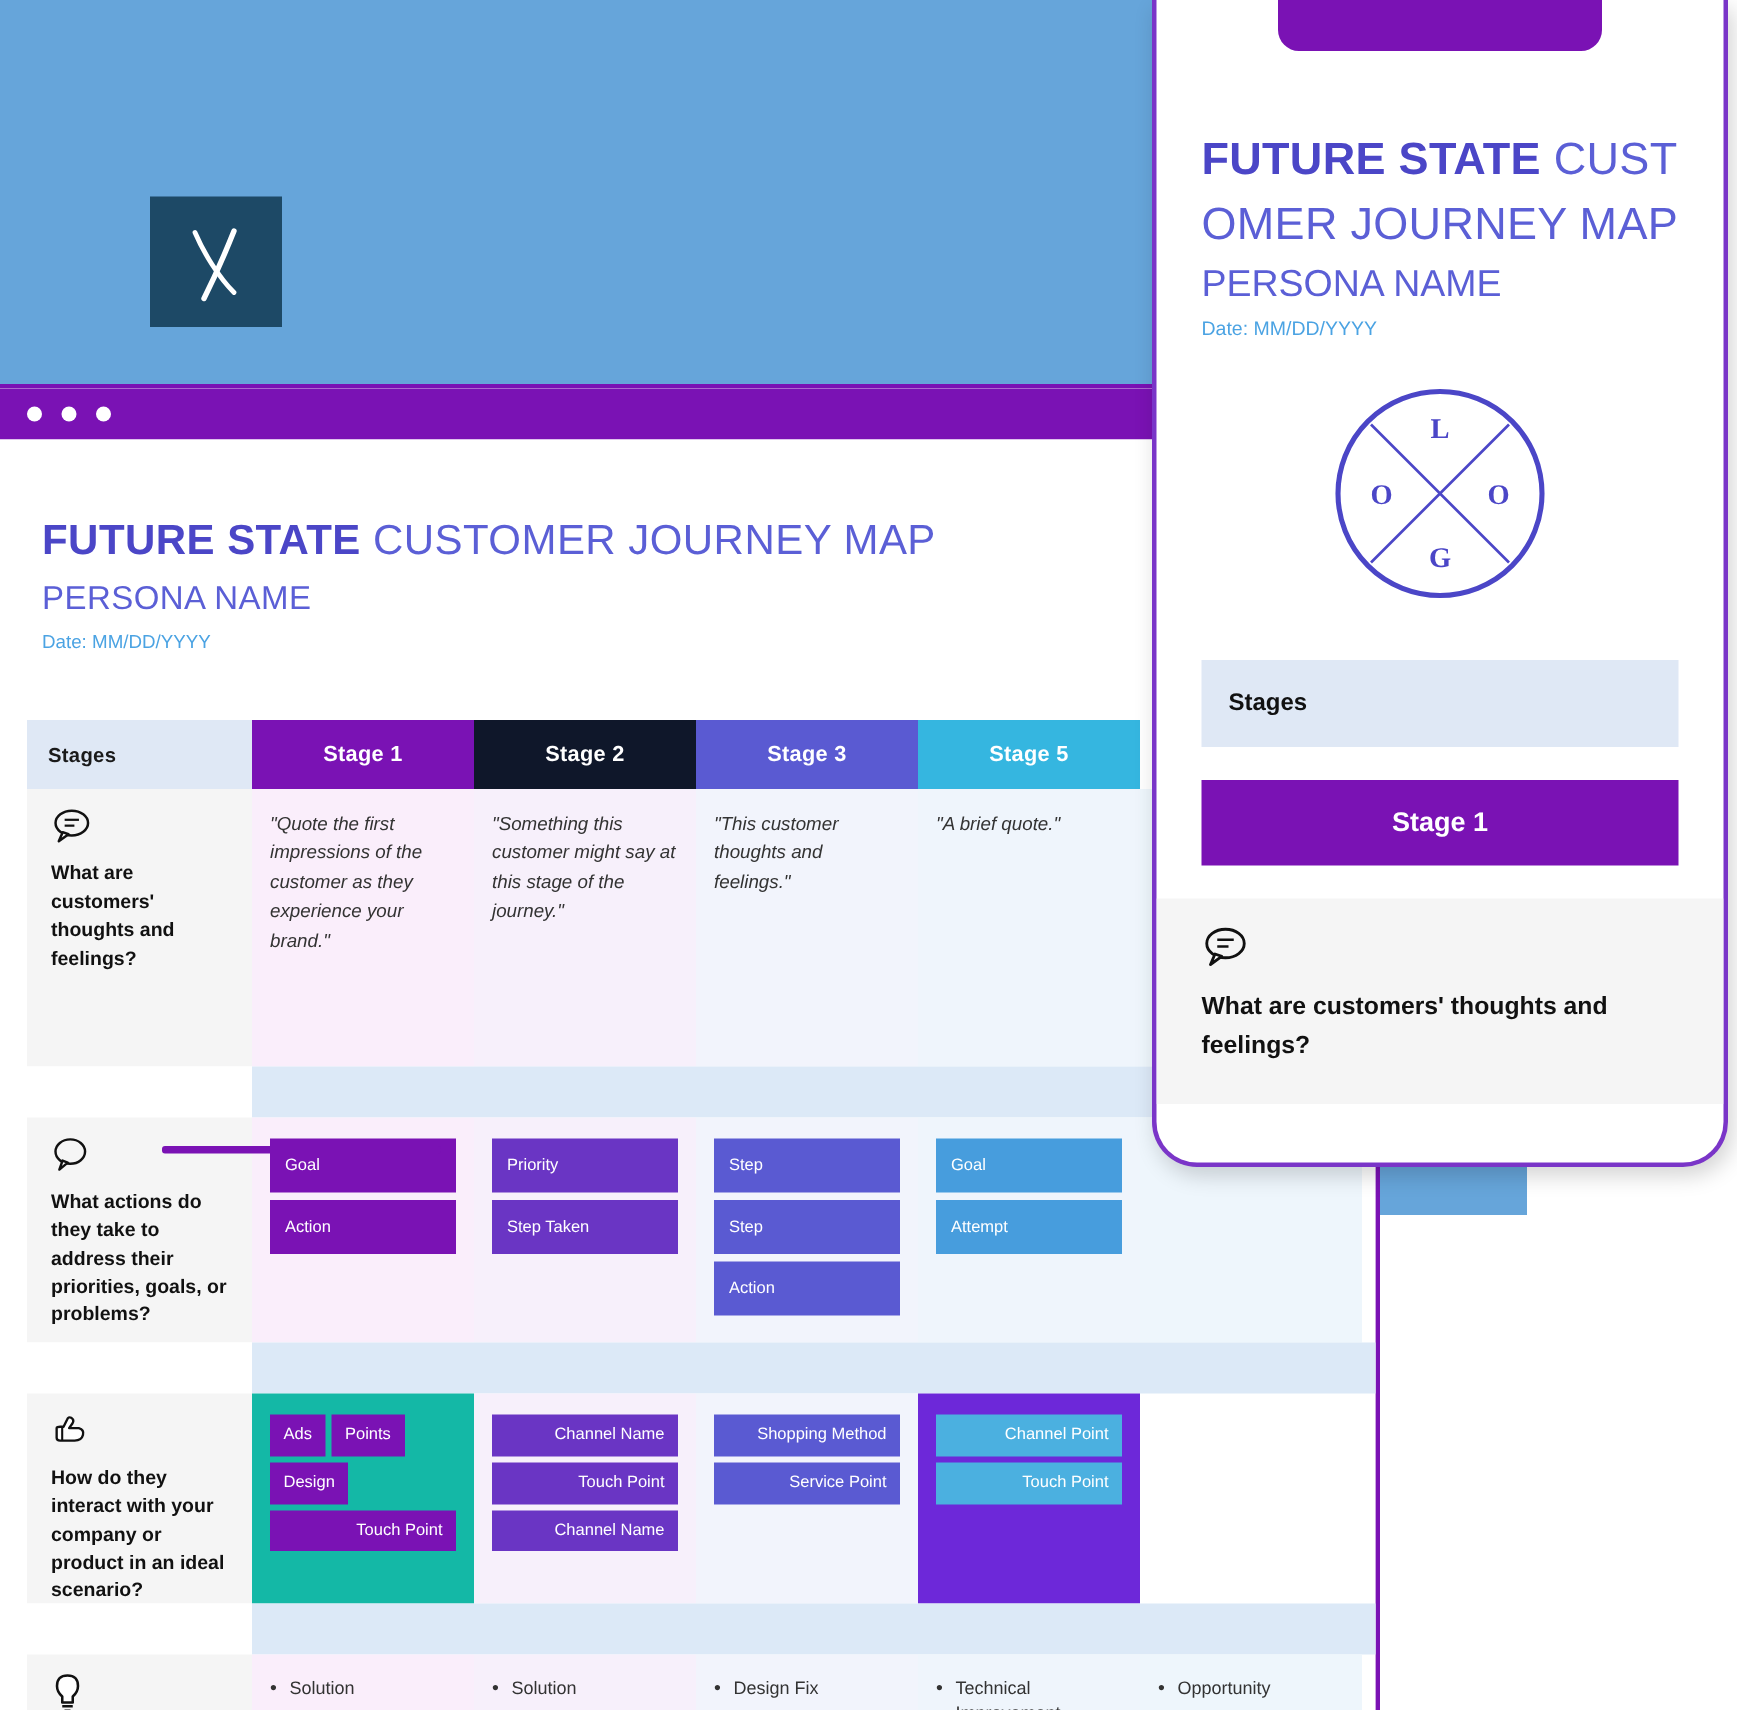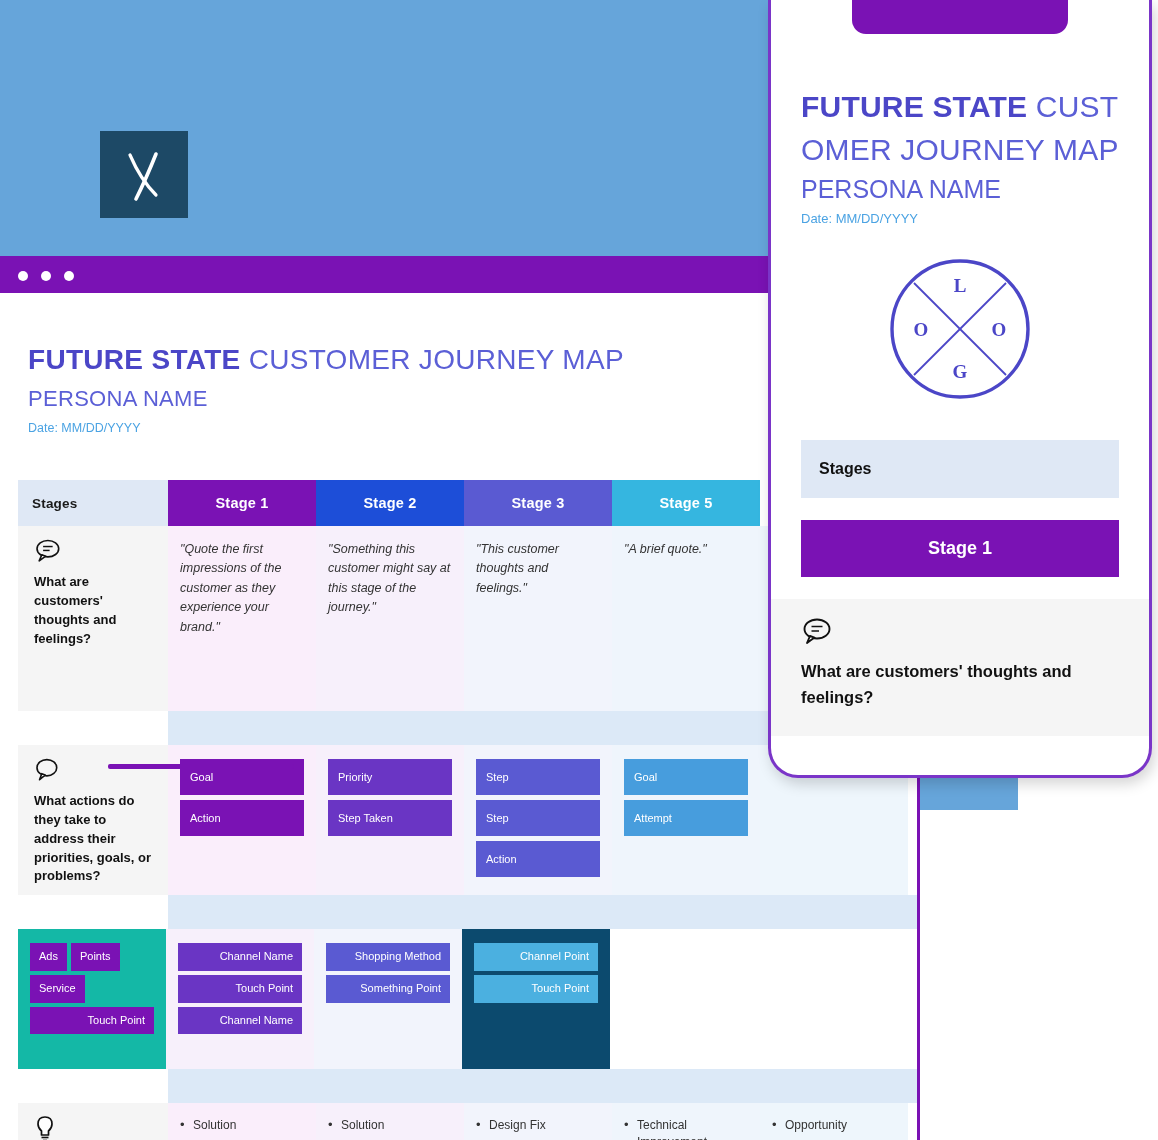--- a/index.html
+++ b/index.html
@@ -193,21 +193,21 @@
       <div class="doc-head">
         <h1 class="title"><span class="bold">FUTURE STATE</span><span> CUSTOMER JOURNEY MAP</span></h1>
         <div class="persona">PERSONA NAME</div>
         <div class="datestr">Date: MM/DD/YYYY</div>
       </div>
 
       <div class="jtable" id="jtable">
           <div class="trow">
             <div class="hdr-cell hdr-stages c0">Stages</div>
             <div class="hdr-cell cN" style="background:#7a12b4">Stage 1</div>
-            <div class="hdr-cell cN" style="background:#1d4ed8">Stage 2</div>
+            <div class="hdr-cell cN" style="background:#0f172a">Stage 2</div>
             <div class="hdr-cell cN" style="background:#5a5ad2">Stage 3</div>
             <div class="hdr-cell cN" style="background:#35b6e0">Stage 5</div>
           </div>
           <div class="trow">
             <div class="body-cell qcell c0" style="height:185px"><span class="icon-wrap">
                 <svg width="26" height="24" viewBox="0 0 30 27">
                   <ellipse cx="16" cy="12" rx="12.5" ry="9.5" fill="none" stroke="#111" stroke-width="1.9"></ellipse>
                   <path d="M9 19 L6 26 L13.5 20.6 Z" fill="#fff" stroke="#111" stroke-width="1.9" stroke-linejoin="round"></path>
                   <line x1="10.5" y1="9.5" x2="21.5" y2="9.5" stroke="#111" stroke-width="1.7"></line>
                   <line x1="10.5" y1="14" x2="18" y2="14" stroke="#111" stroke-width="1.7"></line>
@@ -257,42 +257,48 @@
               <div class="chip-box" style="background:#479ddd">Goal</div>
               <div class="chip-box" style="background:#479ddd">Attempt</div>
             </div>
             <div class="body-cell cN" style="background:#eef6fc;height:150px"></div>
           </div>
           <div class="band-split">
             <div class="band-left"></div>
             <div class="band-right" style="background:#dce9f7"></div>
           </div>
           <div class="trow">
+            <div class="body-cell qcell c0" style="height:140px"><span class="icon-wrap">
+                <svg width="26" height="24" viewBox="0 0 28 26">
+                  <path d="M4 12 L4 19 Q4 21 6.5 21 L17 21 Q22 21 23 17 Q24 13 20 12 L13 12 L15.5 8.5 Q17 6 14.5 4.5 Q12.5 3.5 11.5 6 L9 11 L6.5 11 Q4 11 4 12 Z" fill="#fff" stroke="#111" stroke-width="1.7" stroke-linejoin="round"></path>
+                  <line x1="8" y1="12" x2="8" y2="21" stroke="#111" stroke-width="1.5"></line>
+                </svg>
+              </span><span>How do they interact with your company or product in an ideal scenario?</span></div>
             <div class="body-cell cN" style="background:#14b8a6;height:140px">
               <div class="chips">
                 <span class="chip" style="background:#7a12b4">Ads</span>
                 <span class="chip" style="background:#7a12b4">Points</span>
-                <span class="chip" style="background:#7a12b4">Service</span>
+                <span class="chip" style="background:#7a12b4">Design</span>
                 <span class="chip chip-wide" style="background:#7a12b4">Touch Point</span>
               </div>
             </div>
             <div class="body-cell cN" style="background:#f7f0fb;height:140px">
               <div class="chips">
                 <span class="chip chip-wide" style="background:#6a35c4">Channel Name</span>
                 <span class="chip chip-wide" style="background:#6a35c4">Touch Point</span>
                 <span class="chip chip-wide" style="background:#6a35c4">Channel Name</span>
               </div>
             </div>
             <div class="body-cell cN" style="background:#f2f4fc;height:140px">
               <div class="chips">
                 <span class="chip chip-wide" style="background:#5a5ad2">Shopping Method</span>
-                <span class="chip chip-wide" style="background:#5a5ad2">Something Point</span>
+                <span class="chip chip-wide" style="background:#5a5ad2">Service Point</span>
               </div>
             </div>
-            <div class="body-cell cN" style="background:#0c4a6e;height:140px">
+            <div class="body-cell cN" style="background:#6d28d9;height:140px">
               <div class="chips">
                 <span class="chip chip-wide" style="background:#4bb0e0">Channel Point</span>
                 <span class="chip chip-wide" style="background:#4bb0e0">Touch Point</span>
               </div>
             </div>
           </div>
           <div class="band-split">
             <div class="band-left"></div>
             <div class="band-right" style="background:#dce9f7"></div>
           </div>

